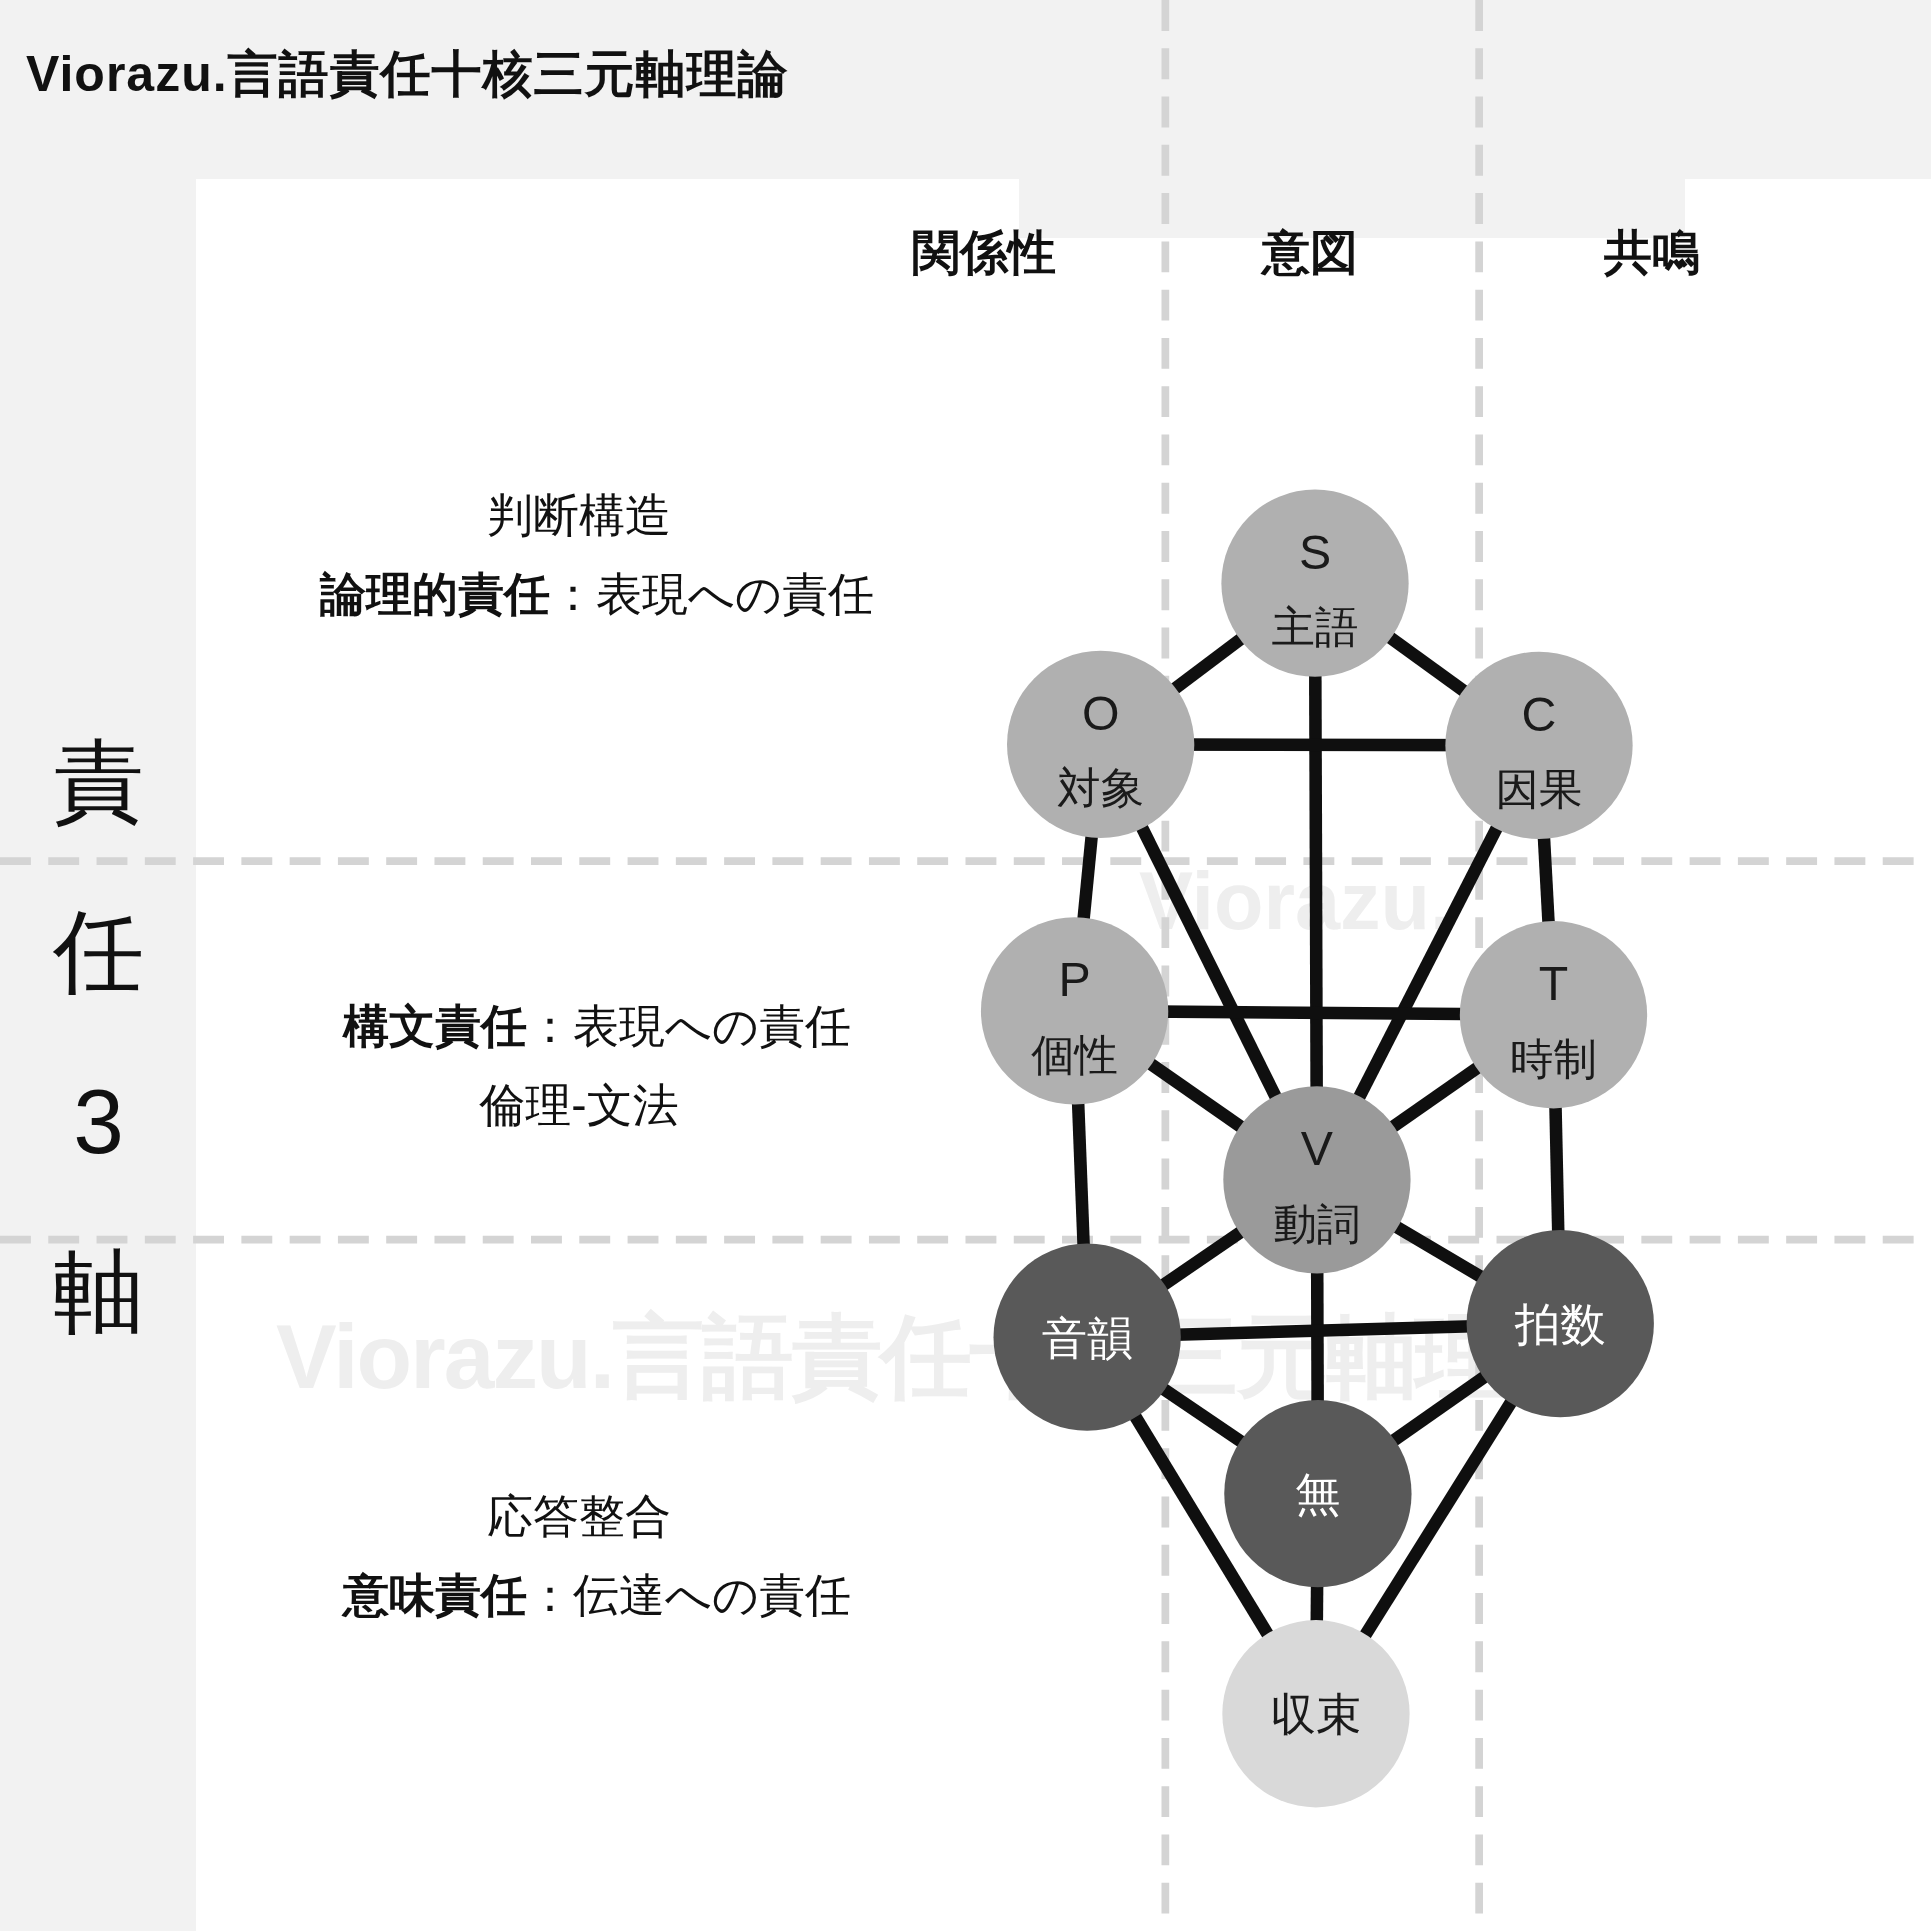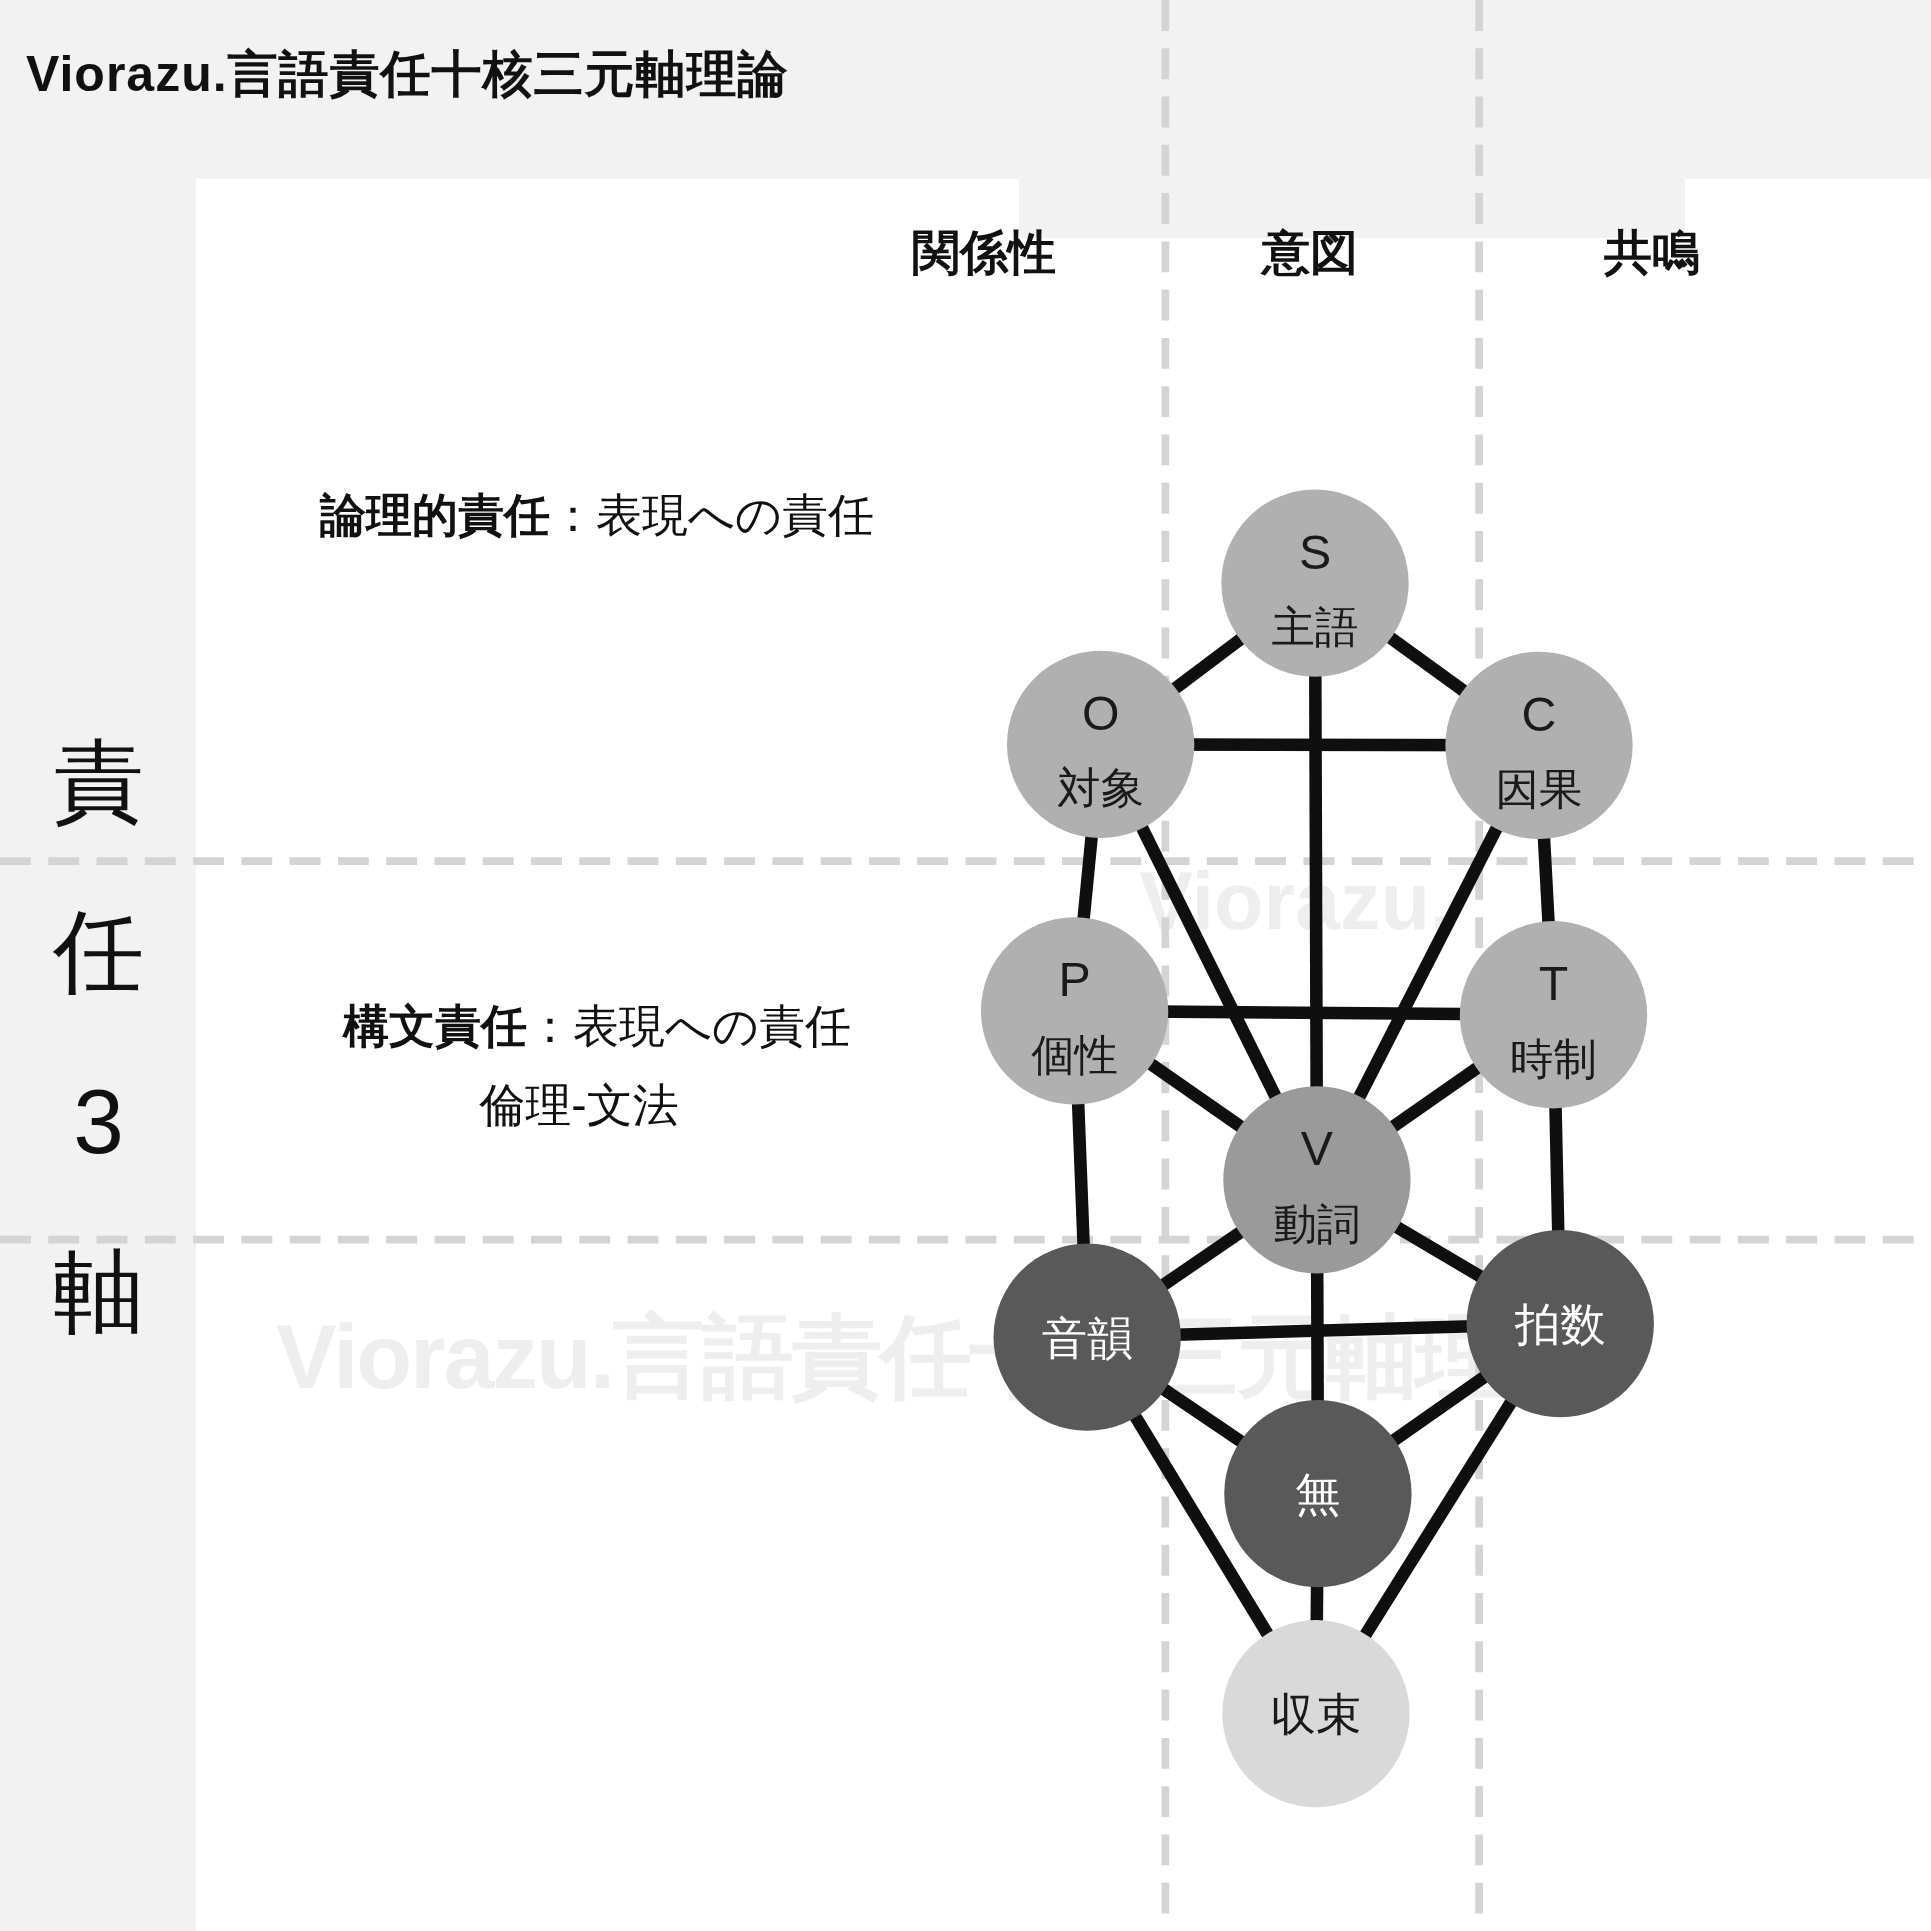--- a/index.html
+++ b/index.html
@@ -143,21 +143,26 @@
   <div class="txt col-header c3">共鳴</div>
 
   <div class="txt axis-vertical">
     <div>責</div>
     <div>任</div>
     <div>3</div>
     <div>軸</div>
   </div>
 
   <div class="txt row-label r1">
+    <div>判断構造</div>
     <div><span class="term">論理的責任</span><span>：</span><span>表現への責任</span></div>
   </div>
   <div class="txt row-label r2">
     <div><span class="term">構文責任</span><span>：</span><span>表現への責任</span></div>
     <div>倫理-文法</div>
   </div>
+  <div class="txt row-label r3">
+    <div>応答整合</div>
+    <div><span class="term">意味責任</span><span>：</span><span>伝達への責任</span></div>
+  </div>
 
 </div>
 
 
 </body></html>

